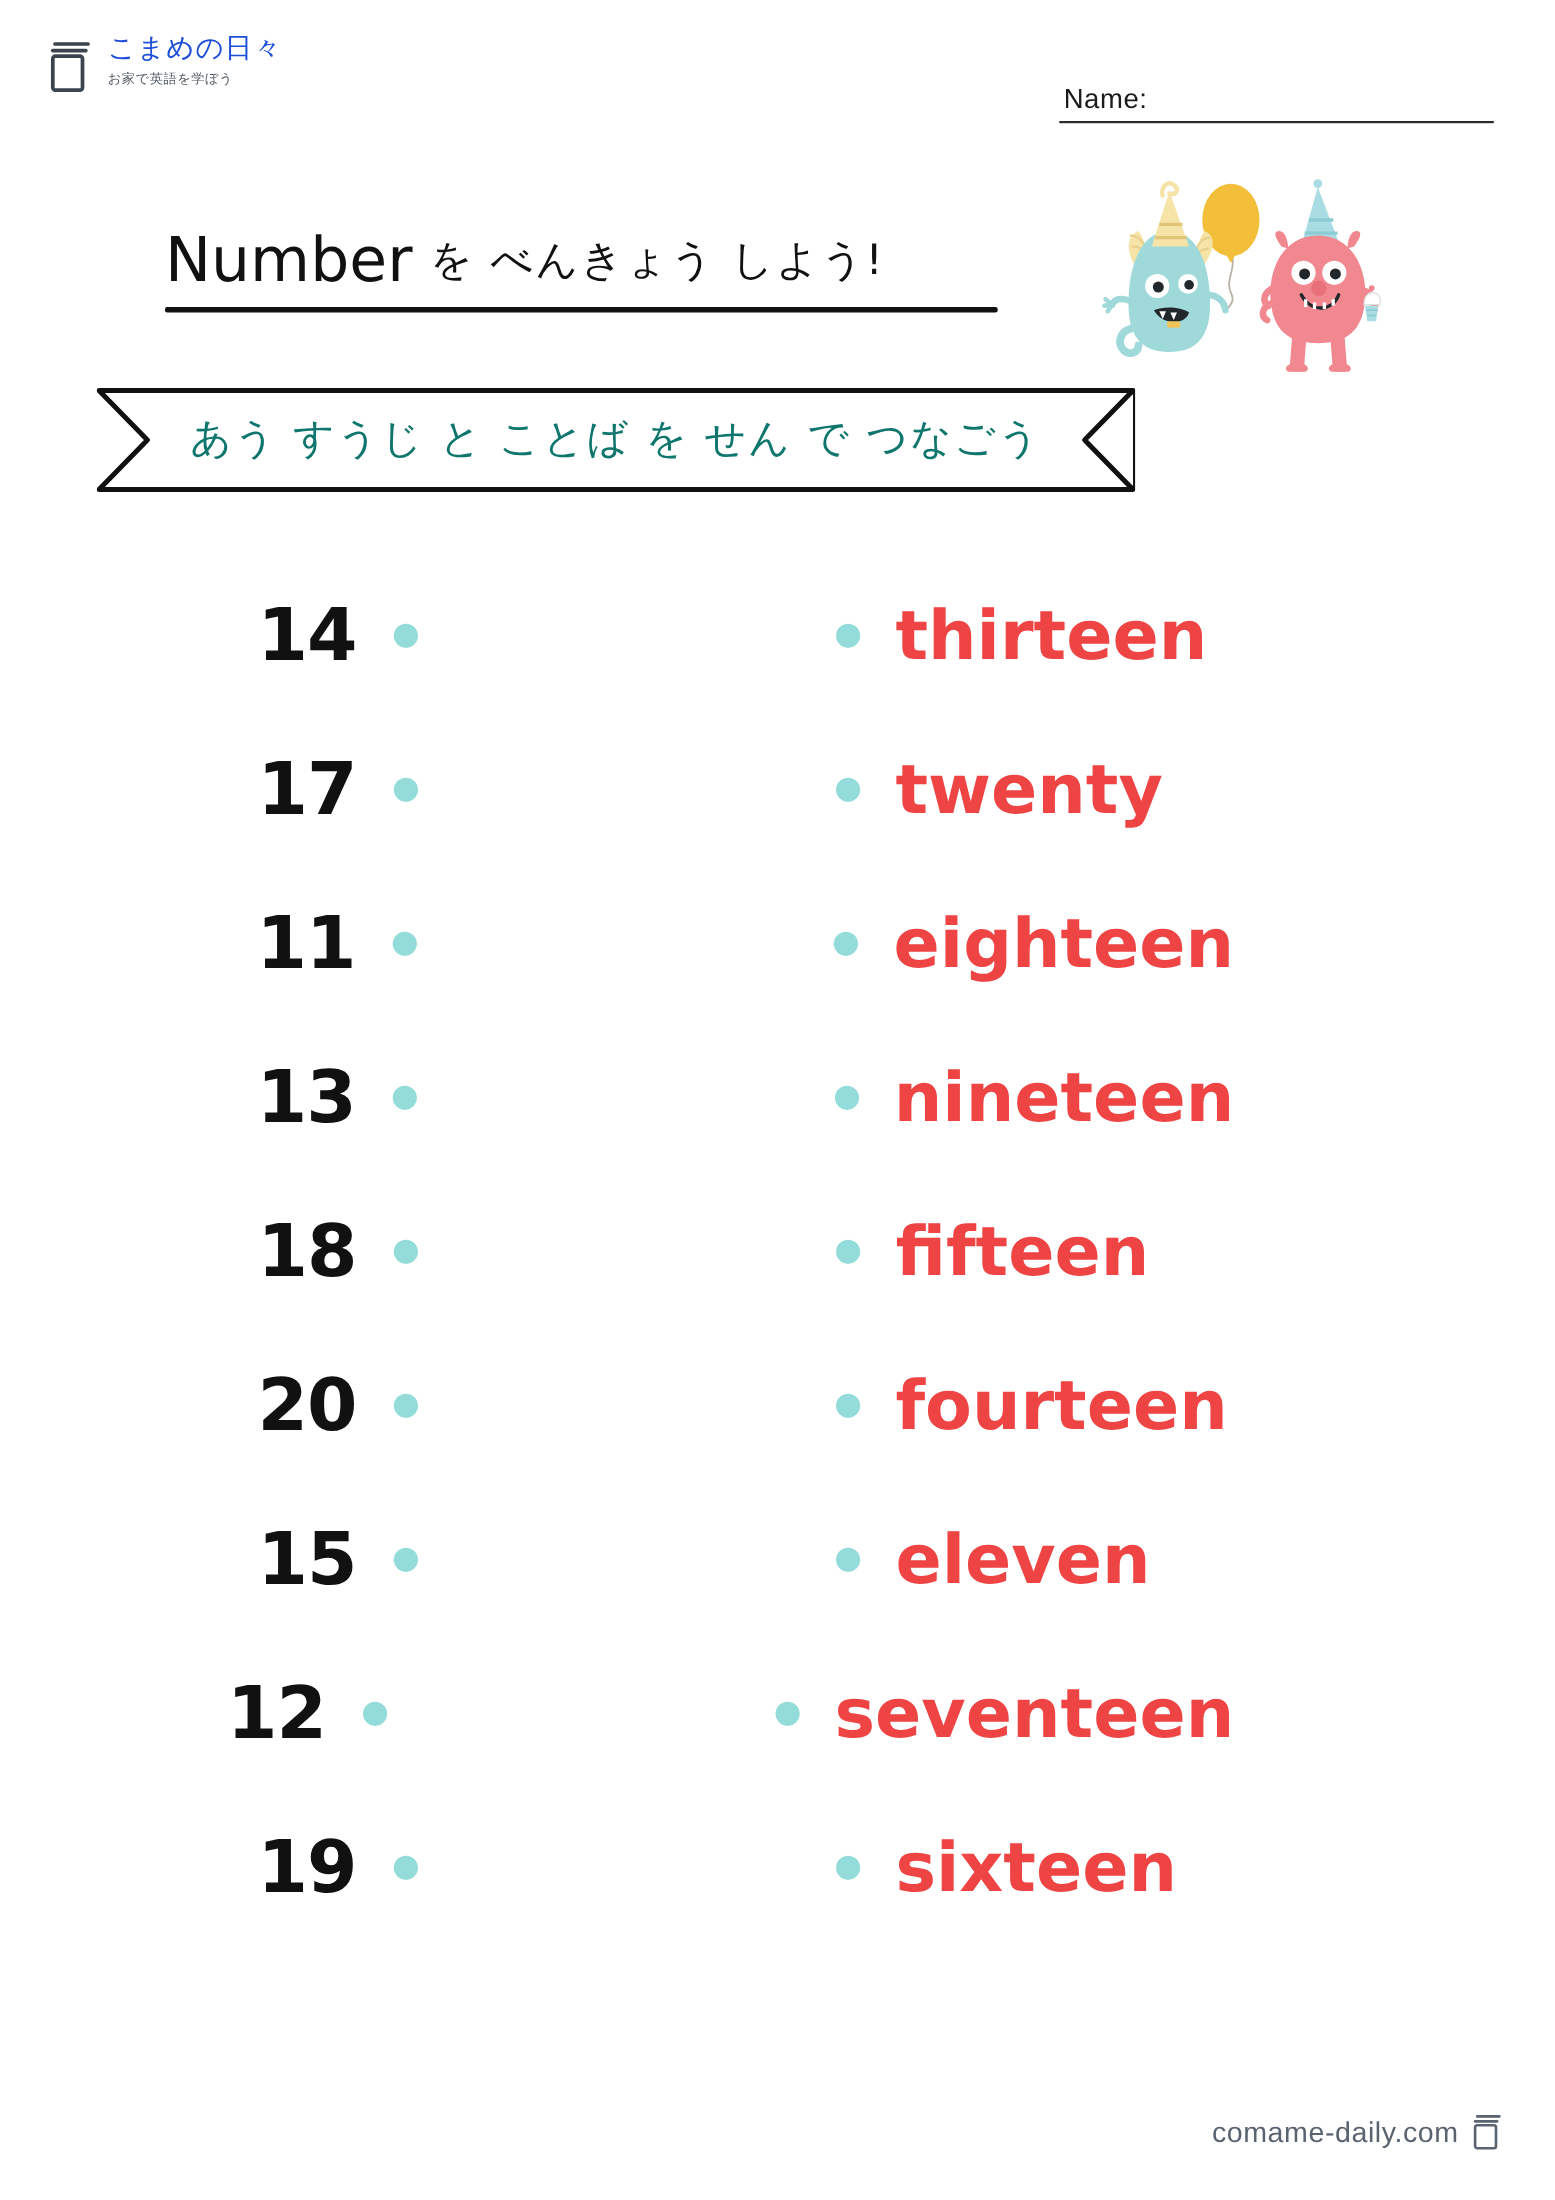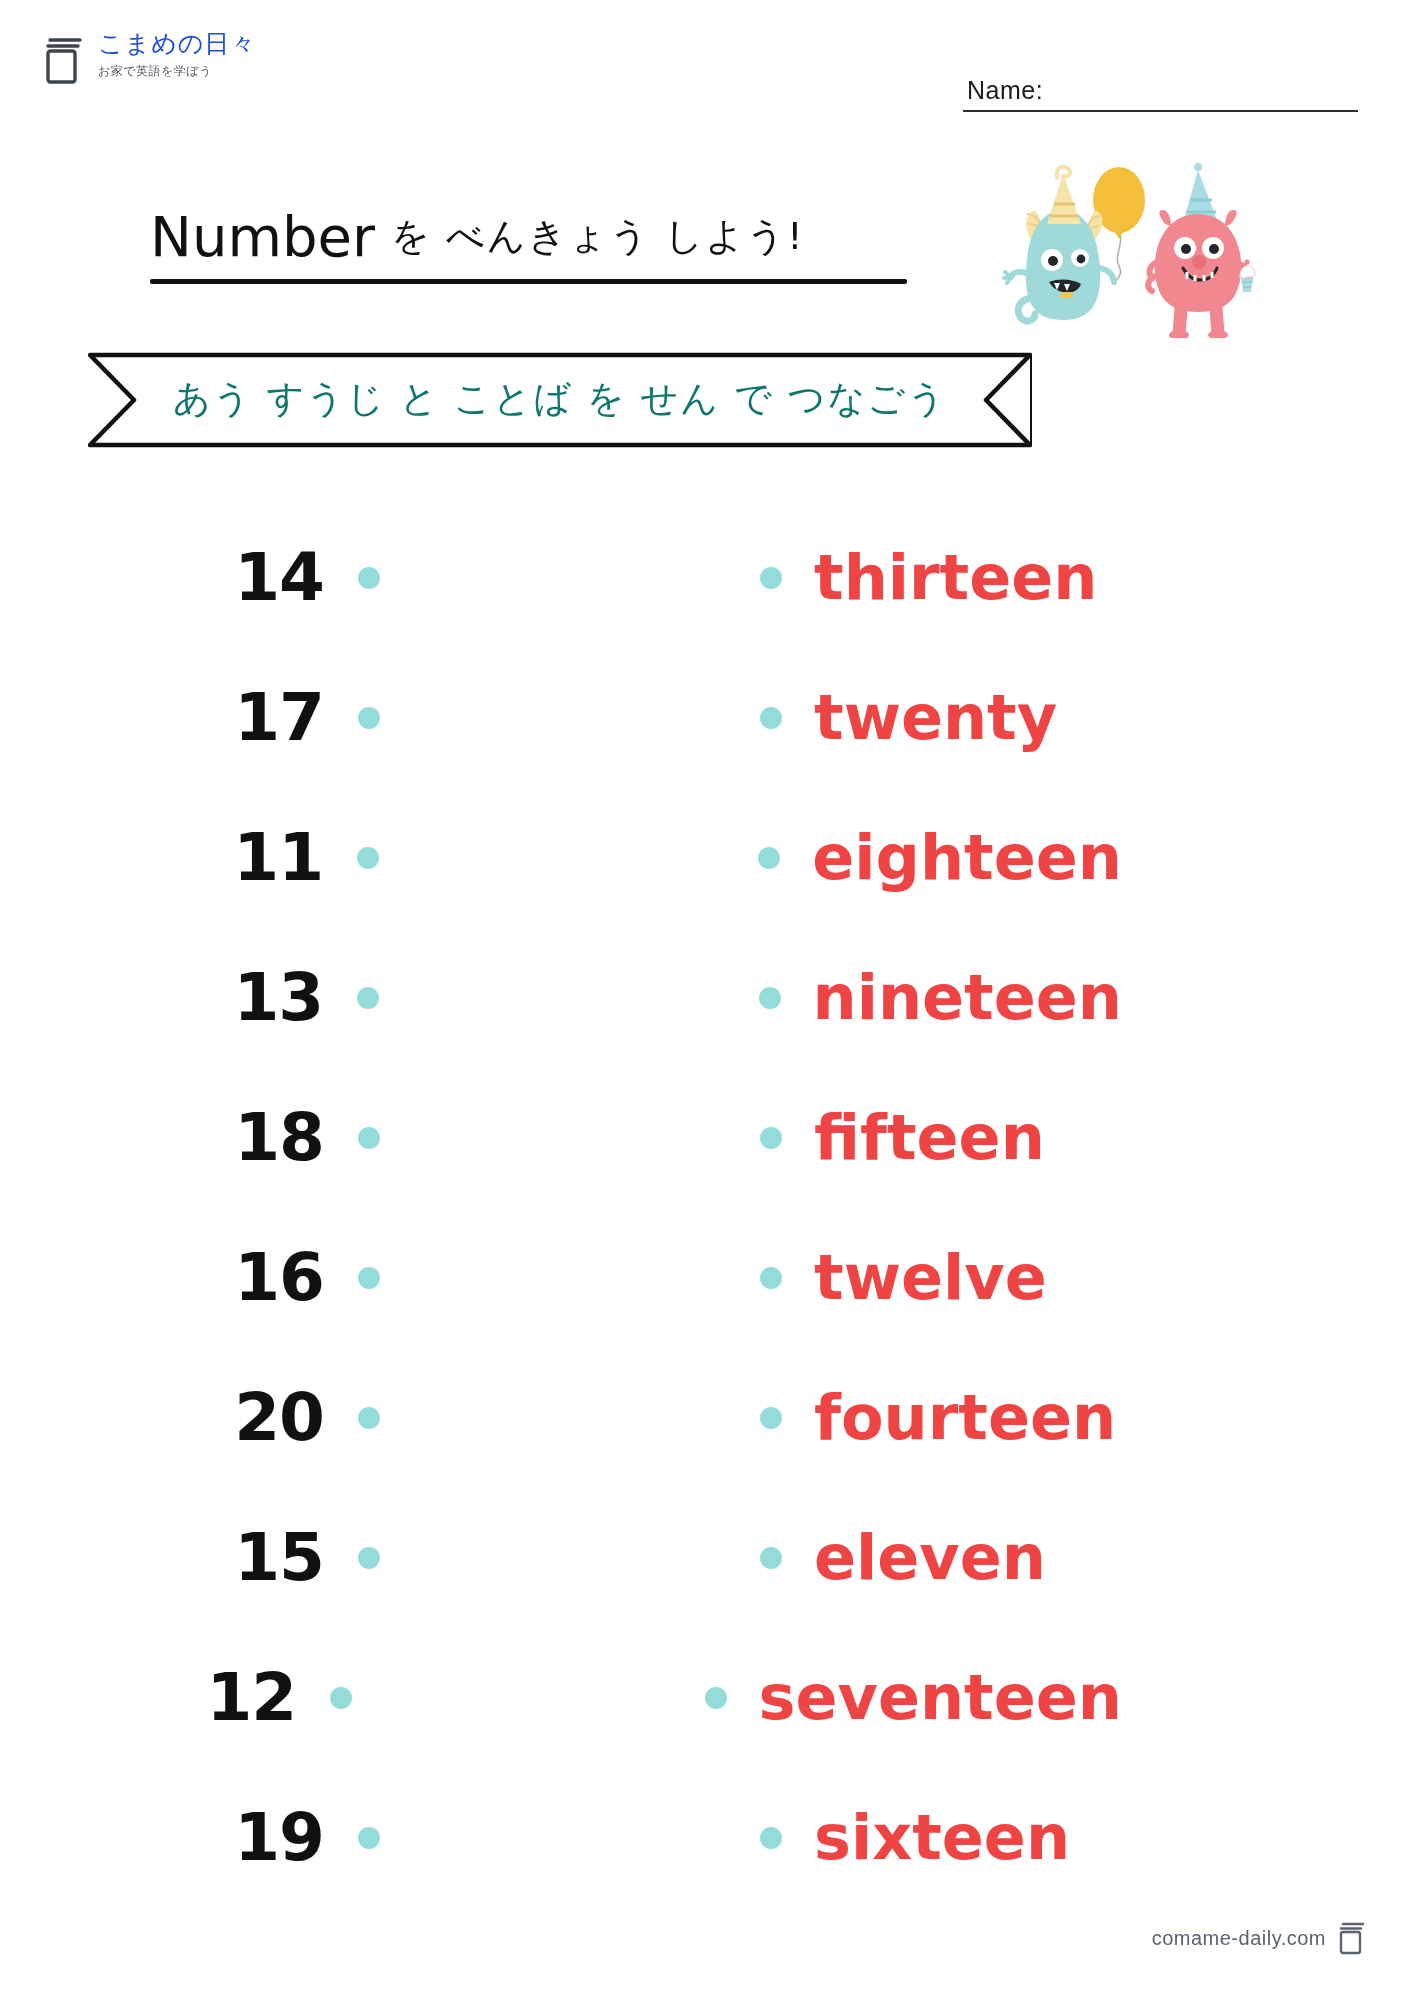--- a/index.html
+++ b/index.html
@@ -182,21 +182,21 @@
   
   .footer {
     position: absolute;
     right: 48px;
     bottom: 44px;
     display: flex;
     align-items: center;
     gap: 12px;
   }
   .footer-url {
-    font-size: 20px;
+    font-size: 26px;
     color: #5a6370;
     letter-spacing: 0.5px;
   }
   .footer-icon { width: 28px; height: 36px; flex: none; }
 </style>
 </head>
 <body>
 
 <div class="page">
 
@@ -364,31 +364,20 @@
         <span class="num-val">18</span>
         <span class="dot num-dot"></span>
       </div>
       <div class="spacer"></div>
       <div class="word-col">
         <span class="dot word-dot"></span>
         <span class="word-val">fifteen</span>
       </div>
     </div>
 
-    <div class="match-row">
-      <div class="num-col">
-        <span class="num-val">16</span>
-        <span class="dot num-dot"></span>
-      </div>
-      <div class="spacer"></div>
-      <div class="word-col">
-        <span class="dot word-dot"></span>
-        <span class="word-val">twelve</span>
-      </div>
-    </div>
 
     <div class="match-row">
       <div class="num-col">
         <span class="num-val">20</span>
         <span class="dot num-dot"></span>
       </div>
       <div class="spacer"></div>
       <div class="word-col">
         <span class="dot word-dot"></span>
         <span class="word-val">fourteen</span>

